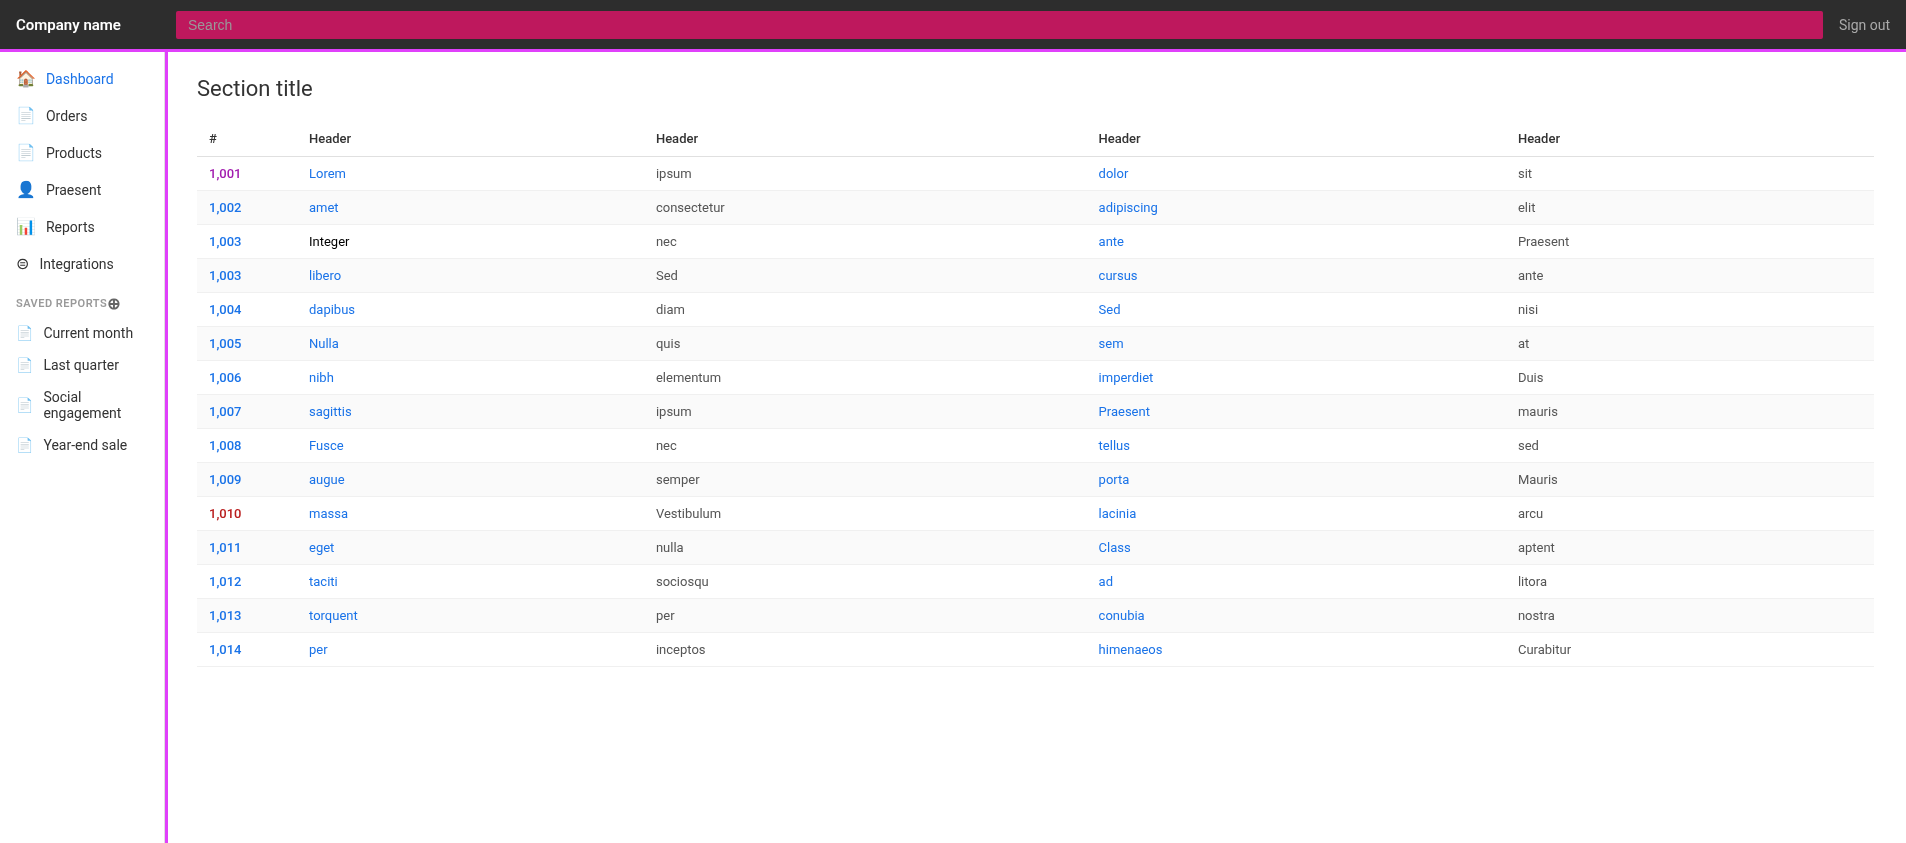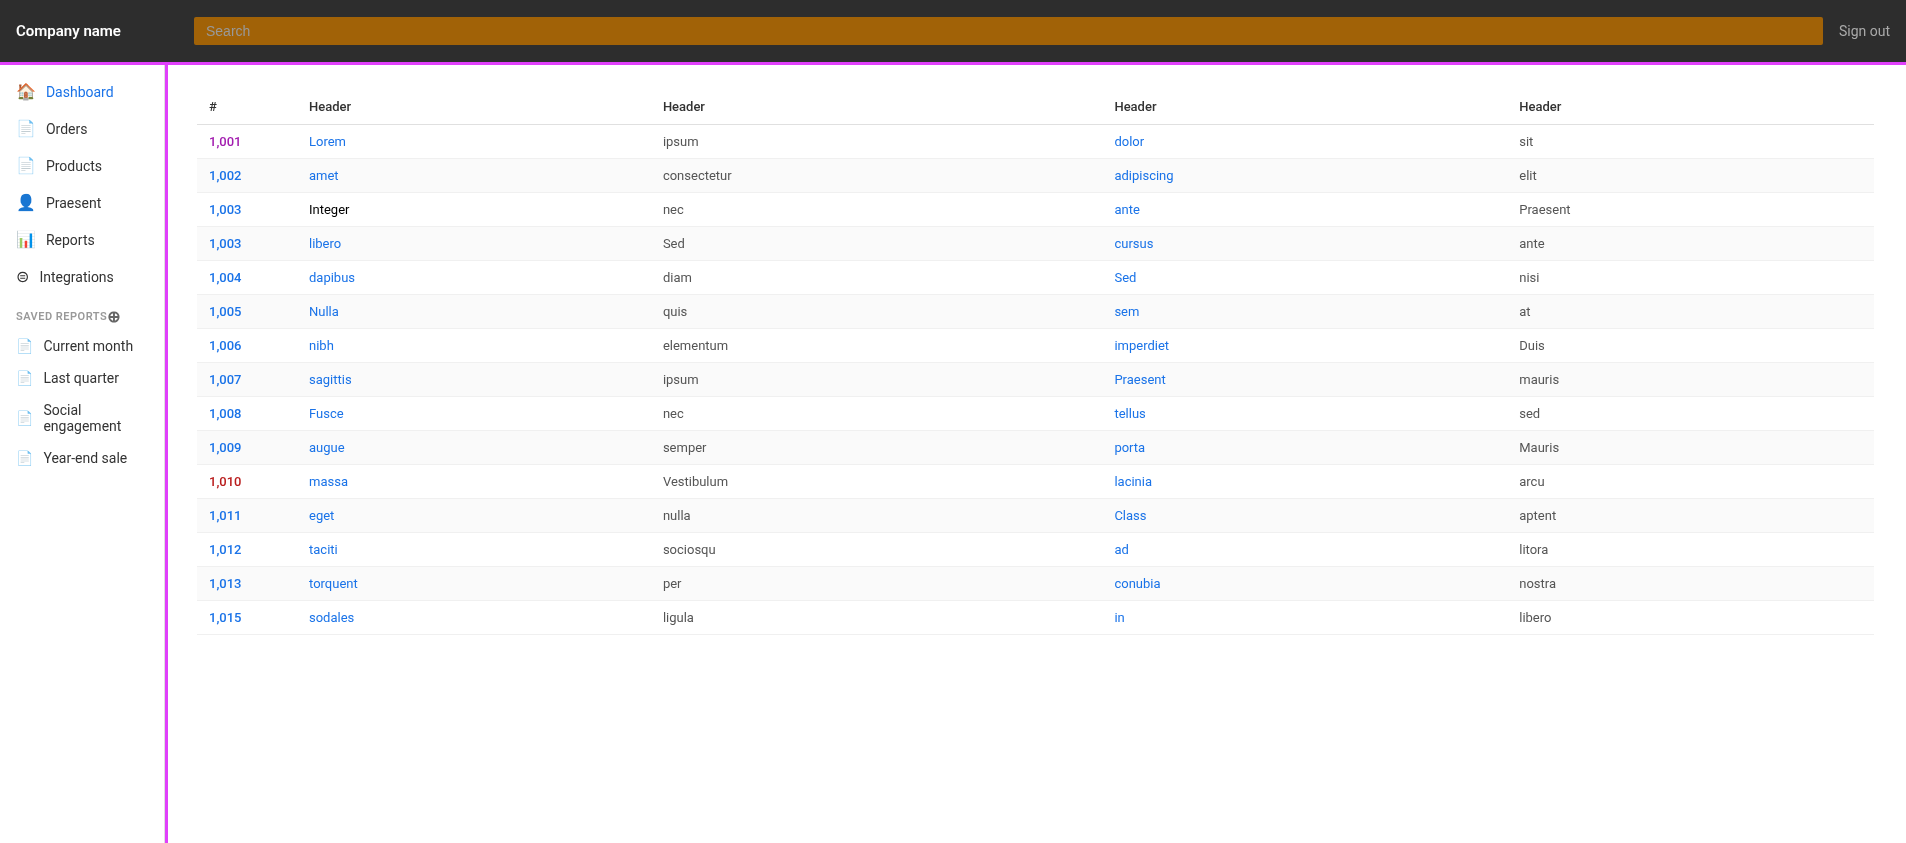--- a/index.html
+++ b/index.html
@@ -1,43 +1,42 @@
 <!DOCTYPE html>
 <html><head>
   <meta charset="utf-8">
   <style>
     * { box-sizing: border-box; margin: 0; padding: 0; }
     body { font-family: -apple-system, BlinkMacSystemFont, 'Segoe UI', Roboto, sans-serif; font-size: 14px; background: #fff; display: flex; flex-direction: column; height: 100vh; overflow: hidden; }
 
     
     .topbar {
       background: #2d2d2d;
-      height: 65px;
+      height: 52px;
       display: flex;
       align-items: center;
       padding: 0 16px;
       flex-shrink: 0;
       border-bottom: 3px solid #e040fb;
     }
     .topbar-brand {
       color: #fff;
       font-size: 15px;
       font-weight: 600;
       min-width: 160px;
     }
     .topbar-search {
       flex: 1;
-      background: #a16207;
+      background: #be185d;
       border: none;
       color: #ccc;
       padding: 6px 12px;
       font-size: 14px;
       outline: none;
       border-radius: 2px;
-      margin-left: 18px;
     }
     .topbar-search::placeholder { color: #999; }
     .topbar-right {
       margin-left: 16px;
       color: #aaa;
       font-size: 14px;
     }
 
     
     .layout {
@@ -186,20 +185,21 @@
       <span>Social engagement</span>
     </div>
     <div class="saved-report-item">
       <span class="icon">📄</span>
       <span>Year-end sale</span>
     </div>
 
   </div>
 
   <div class="main-content">
+    <h1 class="section-title">Section title</h1>
 
     <table class="data-table">
       <thead>
         <tr>
           <th>#</th>
           <th>Header</th>
           <th>Header</th>
           <th>Header</th>
           <th>Header</th>
         </tr>
@@ -297,22 +297,22 @@
             <td>litora</td>
           </tr>
           <tr>
             <td class="col-id" style="color: rgb(26, 115, 232);">1,013</td>
             <td style="color: rgb(26, 115, 232);">torquent</td>
             <td>per</td>
             <td style="color: rgb(26, 115, 232);">conubia</td>
             <td>nostra</td>
           </tr>
           <tr>
-            <td class="col-id" style="color: rgb(26, 115, 232);">1,015</td>
-            <td style="color: rgb(26, 115, 232);">sodales</td>
-            <td>ligula</td>
-            <td style="color: rgb(26, 115, 232);">in</td>
-            <td>libero</td>
+            <td class="col-id" style="color: rgb(26, 115, 232);">1,014</td>
+            <td style="color: rgb(26, 115, 232);">per</td>
+            <td>inceptos</td>
+            <td style="color: rgb(26, 115, 232);">himenaeos</td>
+            <td>Curabitur</td>
           </tr>
         </tbody>
     </table>
   </div>
 </div>
 
 </body></html>

